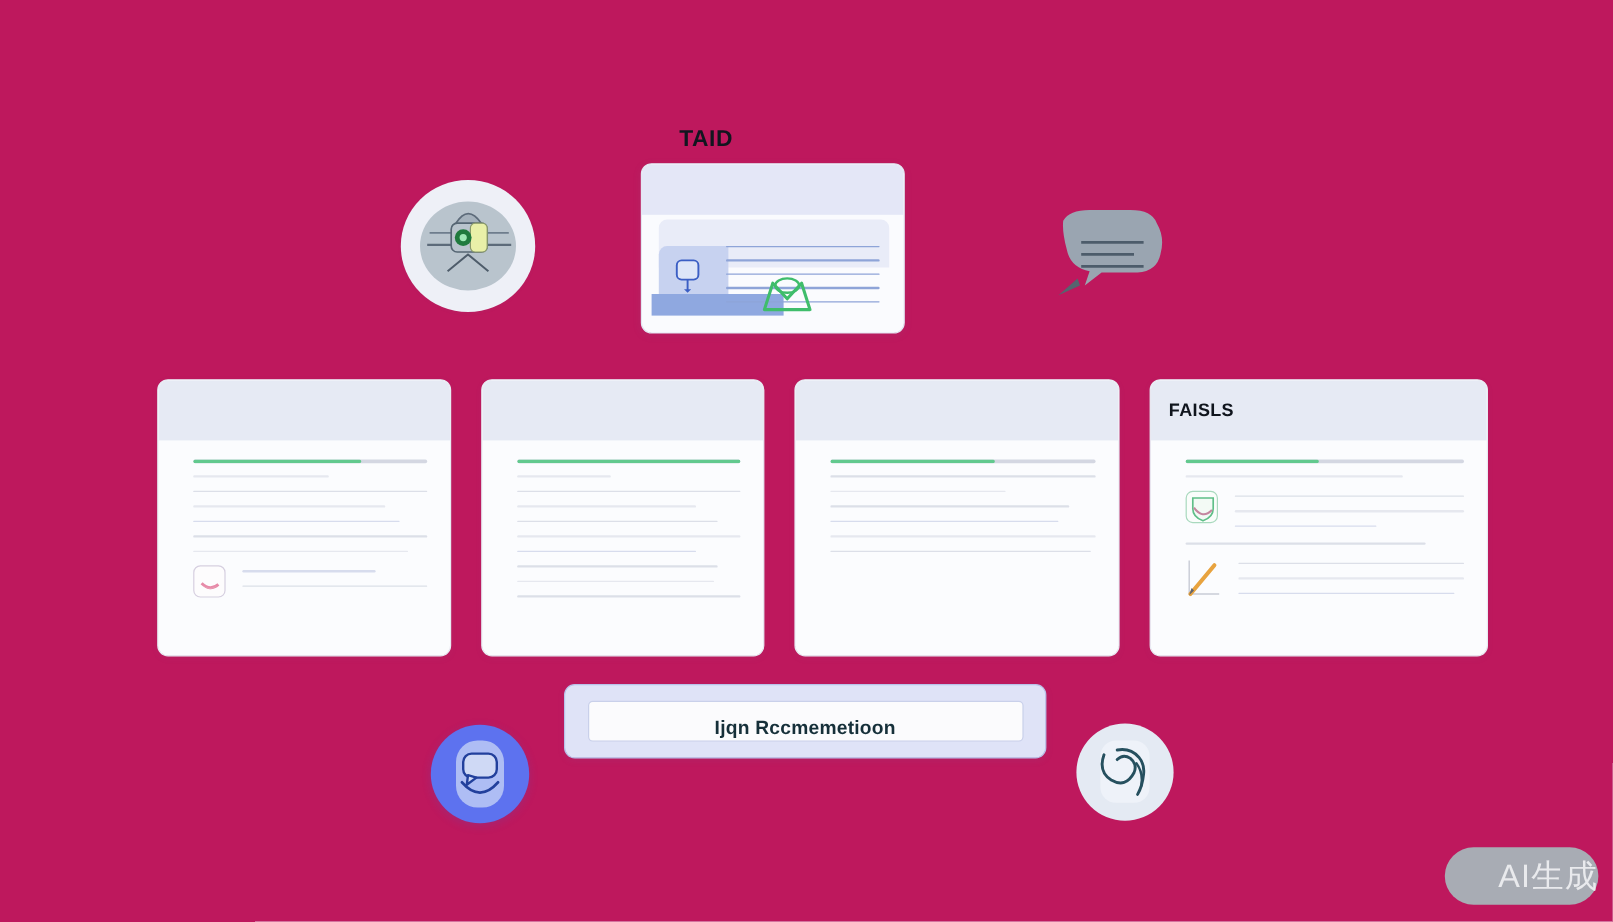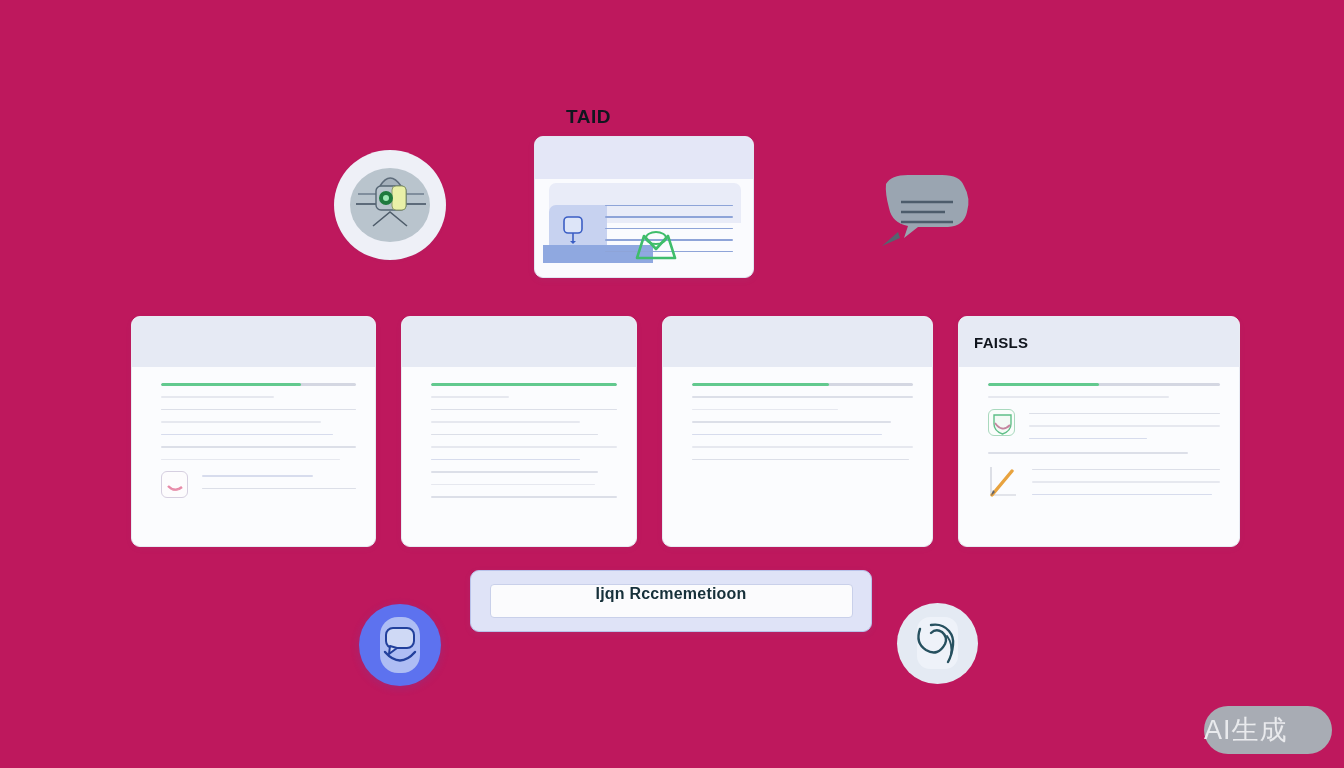--- a/index.html
+++ b/index.html
@@ -254,21 +254,21 @@
     justify-content: center;
     box-shadow: 0 2px 6px rgba(110,120,170,0.10);
   }
   .cta-inner {
     width: 363px;
     height: 34px;
     background: #fbfbfd;
     border: 1px solid #c9d0ea;
     border-radius: 4px;
     display: flex;
-    align-items: flex-start;
+    align-items: flex-end;
     justify-content: center;
   }
   .cta-label {
     font-size: 16px;
     font-weight: 700;
     color: #16303a;
     letter-spacing: 0.2px;
   }
 
   .tool-circle {
@@ -295,21 +295,21 @@
   .watermark {
     position: absolute;
     left: 1204px;
     top: 706px;
     width: 128px;
     height: 48px;
     border-radius: 24px;
     background: #a8acb4;
     display: flex;
     align-items: center;
-    justify-content: flex-start;
+    justify-content: flex-end;
   }
   .watermark-text {
     font-size: 27px;
     color: #e9eaed;
     letter-spacing: 1px;
   }
 </style>
 </head>
 <body>
 

